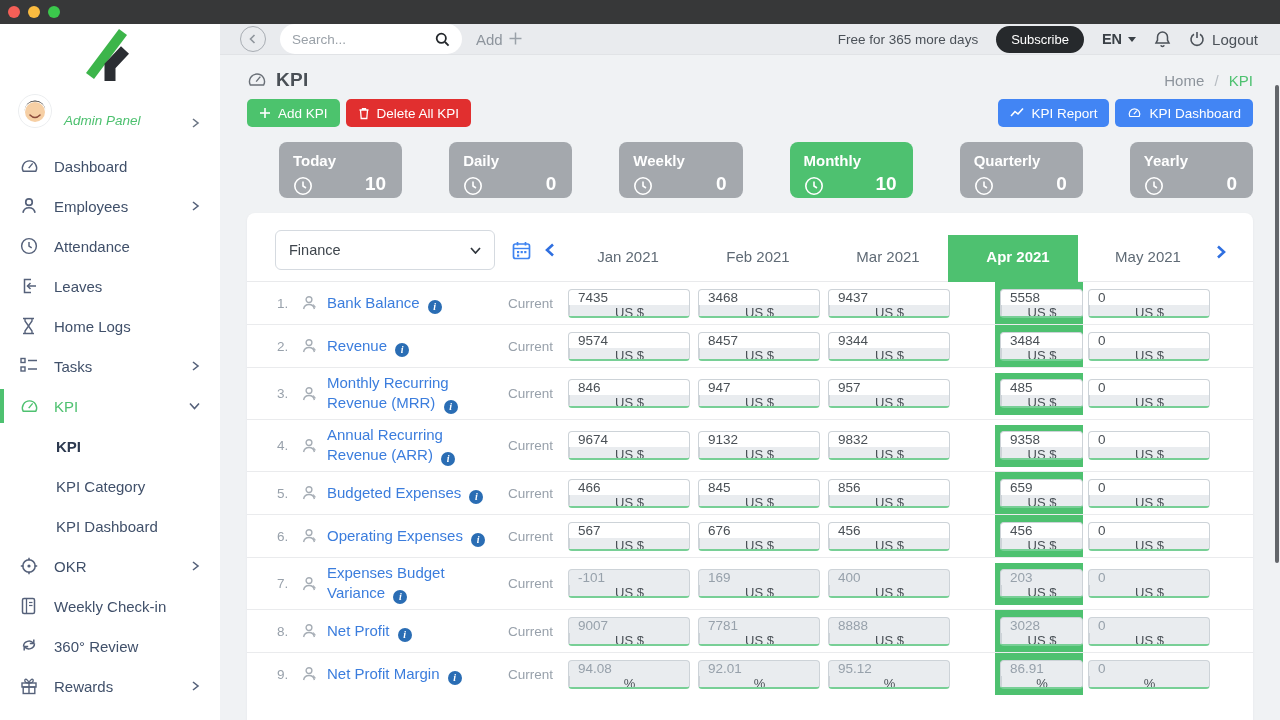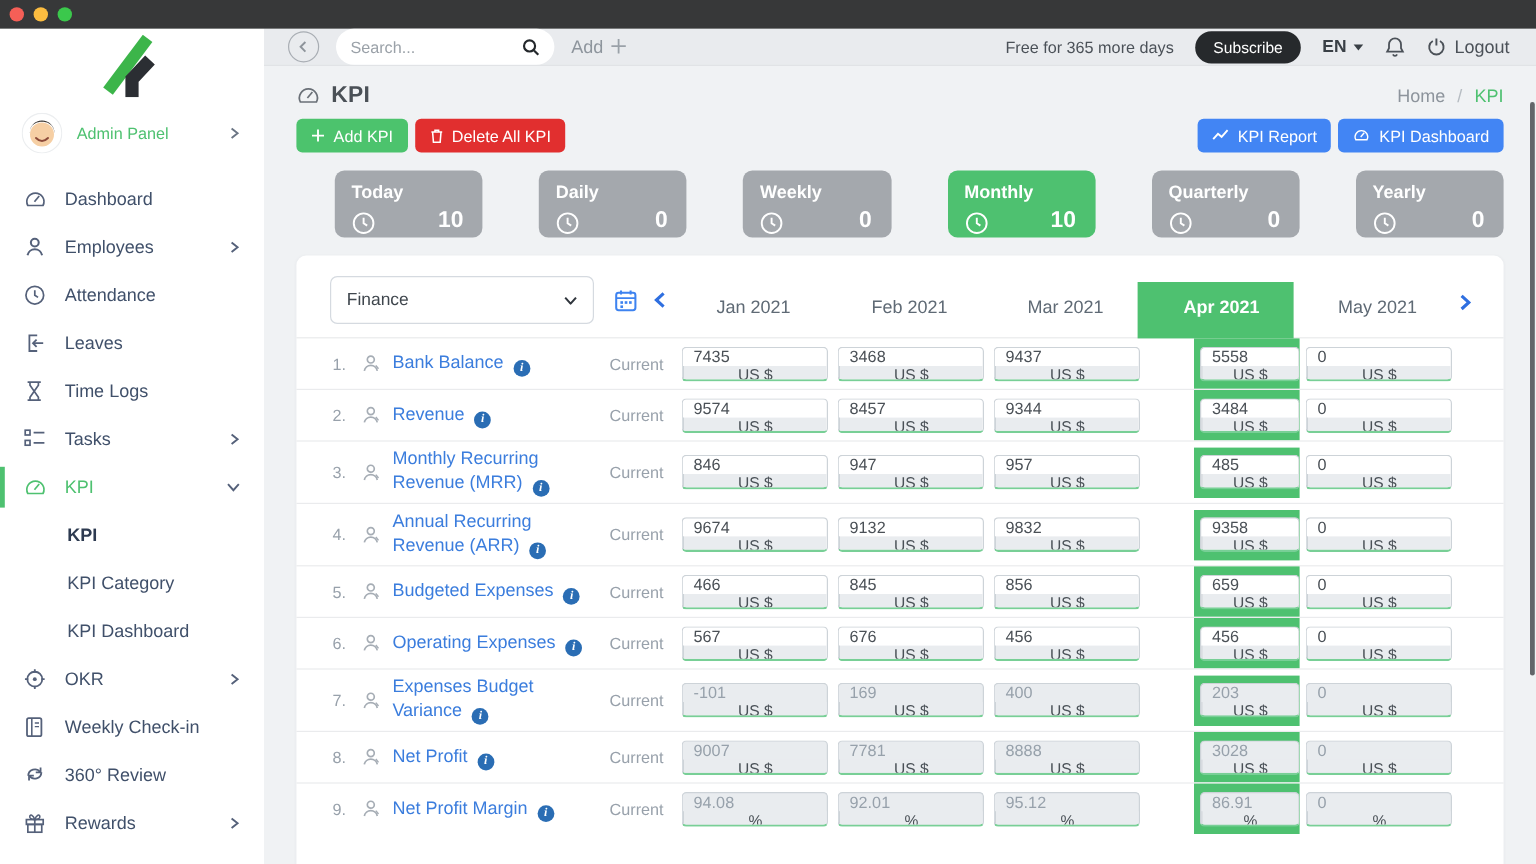--- a/index.html
+++ b/index.html
@@ -9,21 +9,21 @@
   
   .titlebar { height:24px; background:#373839; display:flex; align-items:center; padding-left:8px; gap:8px; }
   .dot { width:12px; height:12px; border-radius:50%; }
   .dot.red{background:#f55f57;} .dot.yellow{background:#fbbc40;} .dot.green{background:#3bc84c;}
 
   .app { display:flex; height:696px; }
 
   
   .sidebar { width:220px; background:#fff; flex:none; position:relative; z-index:3; }
   .logo-area { height:62px; display:flex; align-items:center; justify-content:center; }
-  .admin-row { display:flex; align-items:center; padding:8px 20px 18px 18px; }
+  .admin-row { display:flex; align-items:flex-end; padding:8px 20px 18px 18px;font-style:italic; }
   .admin-label { color:#4ec170; font-size:13.5px; margin-left:12px; font-weight:500; }
   .admin-row .chev { margin-left:auto; color:#6b7584; }
   .nav-item { height:40px; display:flex; align-items:center; padding:0 20px 0 20px; gap:15px;
               color:#40506a; font-size:15px; position:relative; cursor:pointer; }
   .nav-item .nicon { width:19px; height:19px; flex:none; display:flex; color:#55617a; }
   .nav-item .chev { margin-left:auto; color:#55617a; }
   .nav-item.active { color:#4ec170; }
   .nav-item.active .nicon { color:#4ec170; }
   .nav-item.active::before { content:""; position:absolute; left:0; top:3px; bottom:3px; width:4px; background:#4ec170; }
   .sub-item { height:40px; display:flex; align-items:center; padding-left:56px; font-size:15px; color:#40506a; cursor:pointer; }
@@ -192,21 +192,21 @@
 
   </div>
         <div class="nav-item">
     <span class="nicon">
             <svg width="17" height="18" viewBox="0 0 16 18">
               <line x1="2.5" y1="1.5" x2="13.5" y2="1.5" stroke="currentColor" stroke-width="1.5"></line>
               <line x1="2.5" y1="16.5" x2="13.5" y2="16.5" stroke="currentColor" stroke-width="1.5"></line>
               <path d="M4.5 1.5v2.5L8 9l3.5-5V1.5M4.5 16.5V14L8 9l3.5 5v2.5" fill="none" stroke="currentColor" stroke-width="1.4"></path>
             </svg>
           </span>
-    <span class="nlabel">Time Logs</span>
+    <span class="nlabel">Home Logs</span>
 
   </div>
         <div class="nav-item">
     <span class="nicon">
             <svg width="18" height="16" viewBox="0 0 18 16">
               <rect x="1" y="1.5" width="4" height="4" fill="none" stroke="currentColor" stroke-width="1.4"></rect>
               <line x1="8" y1="3.5" x2="17" y2="3.5" stroke="currentColor" stroke-width="1.5"></line>
               <rect x="1" y="10" width="4" height="4" fill="none" stroke="currentColor" stroke-width="1.4"></rect>
               <line x1="8" y1="12" x2="17" y2="12" stroke="currentColor" stroke-width="1.5"></line>
             </svg>

